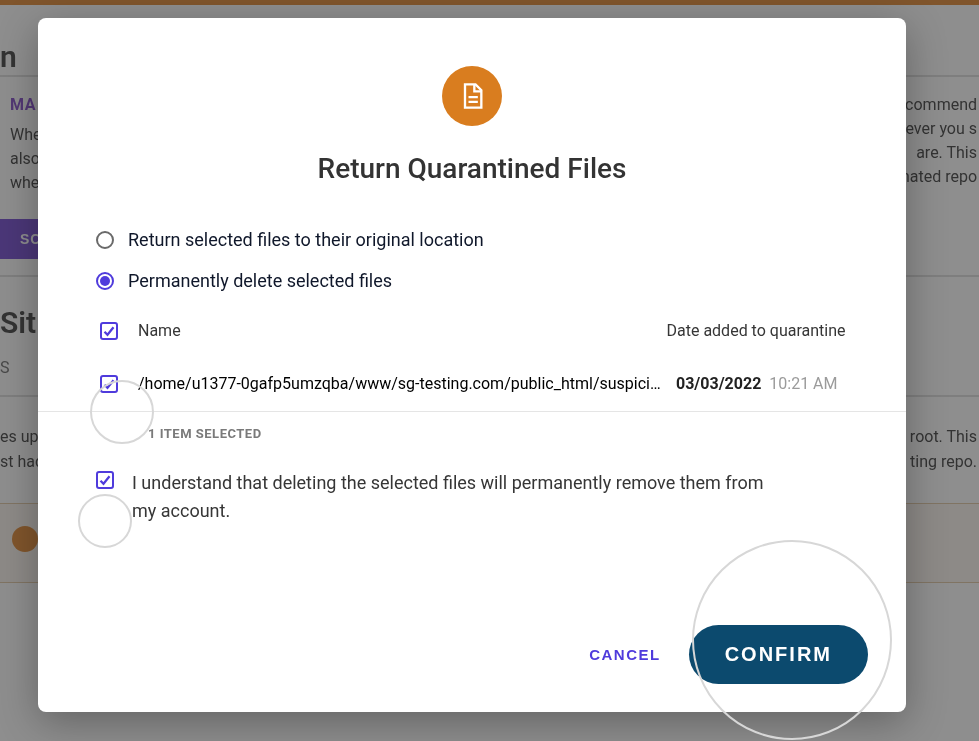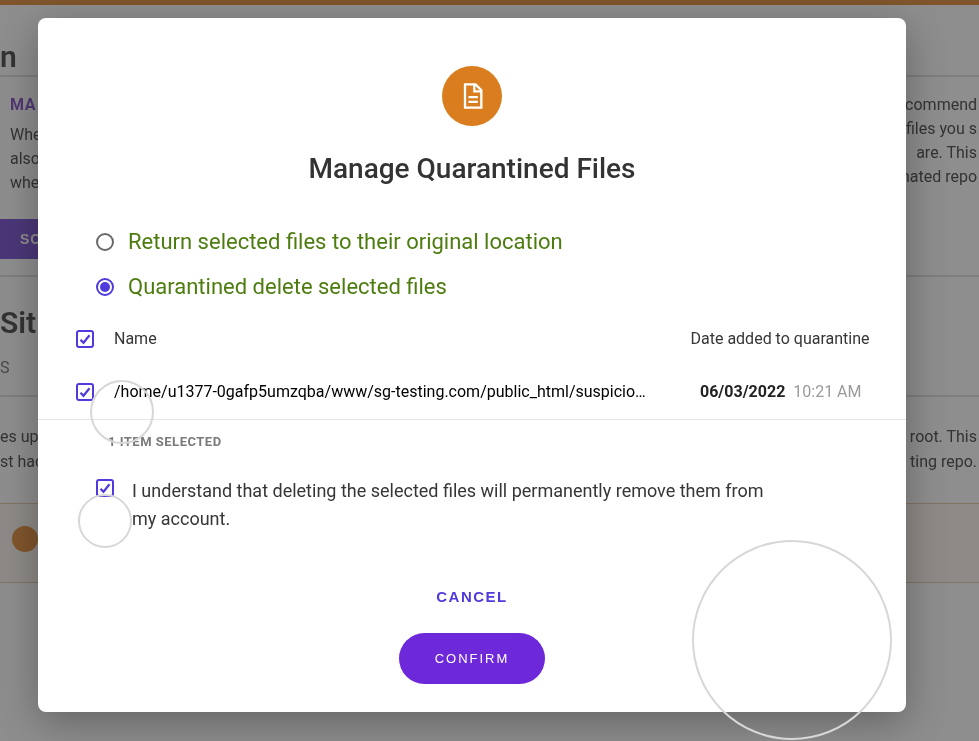--- a/index.html
+++ b/index.html
@@ -71,25 +71,25 @@
     display: flex; flex-direction: column; gap: 20px;
   }
   .radio-row { display: flex; align-items: center; gap: 14px; cursor: pointer; }
   .radio-outline {
     width: 18px; height: 18px; border: 2px solid #6a6a6a; border-radius: 50%;
     display: flex; align-items: center; justify-content: center;
     flex: 0 0 18px;
   }
   .radio-outline.selected { border-color: #4f3bdc; }
   .radio-dot { width: 10px; height: 10px; background: #4f3bdc; border-radius: 50%; }
-  .radio-label { font-size: 22px; color: #4d7c0f; }
+  .radio-label { font-size: 18px; color: #0f172a; }
 
   .table {
     margin: 20px 0 0 0;
-    padding: 0 26px;
+    padding: 0 50px;
   }
   .table-head, .table-row {
     display: flex; align-items: center;
   }
   .table-head { padding: 0 0 16px 12px; font-size: 16px; color: #363636; }
   .table-row {
     padding: 18px 0 18px 12px;
     font-size: 16px;
   }
   .col-check { width: 38px; flex: 0 0 38px; display: flex; align-items: center; }
@@ -110,42 +110,43 @@
     cursor: pointer; background: #fff;
   }
   .checkbox svg { width: 12px; height: 12px; stroke: #4f3bdc; stroke-width: 3; fill: none; }
 
   .table-sep { height: 1px; background: #e5e5e5; margin: 0; }
 
   .selected-count {
     padding: 14px 58px 0 70px;
     font-size: 13px; font-weight: 700; letter-spacing: 0.5px;
     color: #7a7a7a;
+    margin-left: 40px;
   }
 
   .ack-row {
     padding: 28px 76px 0 58px;
     display: flex; align-items: flex-start; gap: 18px;
   }
   .ack-check-wrap { padding-top: 2px; }
   .ack-text { font-size: 18px; color: #363636; line-height: 1.55; max-width: 660px; }
 
   .modal-footer {
     margin-top: auto;
     padding: 24px 38px 28px 38px;
-    display: flex; justify-content: flex-end; align-items: center; gap: 28px; flex-direction: column;
+    display: flex; justify-content: flex-end; align-items: center; gap: 28px;
   }
   .btn-cancel {
     background: none; border: none; cursor: pointer;
     color: #4f3bdc; font-weight: 800; font-size: 15px;
     letter-spacing: 1.5px;
   }
   .btn-confirm {
-    background: #6d28d9; color: #fff; border: none; cursor: pointer;
-    font-weight: 400; font-size: 13px; letter-spacing: 2px;
+    background: #0c4a6e; color: #fff; border: none; cursor: pointer;
+    font-weight: 700; font-size: 20px; letter-spacing: 2px;
     padding: 18px 36px; border-radius: 999px;
   }
 
   
   .ring {
     position: absolute;
     border: 2px solid #d7d7d7;
     border-radius: 50%;
     box-shadow: 0 0 0 5px rgba(255,255,255,0);
     pointer-events: none;
@@ -174,21 +175,21 @@
 
   <div class="bg-section" style="padding-left:10px; display:flex; justify-content:space-between;">
     <div>
       <div class="bg-section-head">MA</div>
       <div>Whe</div>
       <div>also</div>
       <div>whe</div>
     </div>
     <div style="text-align:right; padding-right:2px;">
       <div>ecommend</div>
-      <div>files you s</div>
+      <div>ever you s</div>
       <div>are. This</div>
       <div>mated repo</div>
     </div>
   </div>
 
   <div style="padding:0 0 16px 0;">
     <button class="bg-scan-btn">SCAN</button>
   </div>
 
   <div class="bg-hr"></div>
@@ -227,33 +228,33 @@
 <div class="modal">
 
   <div class="modal-header">
     <div class="doc-icon-circle">
       <svg viewBox="0 0 24 24">
           <path d="M6 2h9l5 5v15H6z"></path>
           <path d="M14 2v6h6"></path>
           <path d="M9 13h8M9 17h8"></path>
         </svg>
     </div>
-    <div class="modal-title">Manage Quarantined Files</div>
+    <div class="modal-title">Return Quarantined Files</div>
   </div>
 
   <div class="options">
     <div class="radio-row">
       <span class="radio-outline"></span>
       <span class="radio-label">Return selected files to their original location</span>
     </div>
     <div class="radio-row">
       <span class="radio-outline selected">
           <span class="radio-dot"></span>
         </span>
-      <span class="radio-label">Quarantined delete selected files</span>
+      <span class="radio-label">Permanently delete selected files</span>
     </div>
   </div>
 
   <div class="table">
     <div class="table-head">
       <div class="col-check">
         <span class="checkbox">
           <svg viewBox="0 0 16 16">
               <polyline points="2,9 6,13 14,3"></polyline>
             </svg>
@@ -266,21 +267,21 @@
     <div class="table-row">
       <div class="col-check">
         <span class="checkbox">
           <svg viewBox="0 0 16 16">
               <polyline points="2,9 6,13 14,3"></polyline>
             </svg>
         </span>
       </div>
       <div class="col-name">/home/u1377-0gafp5umzqba/www/sg-testing.com/public_html/suspicio…</div>
       <div class="col-date">
-        <span class="d-date">06/03/2022</span>
+        <span class="d-date">03/03/2022</span>
         <span class="d-time">10:21 AM</span>
       </div>
     </div>
   </div>
 
   <div class="table-sep"></div>
 
   <div class="selected-count">1 ITEM SELECTED</div>
 
   <div class="ack-row">

